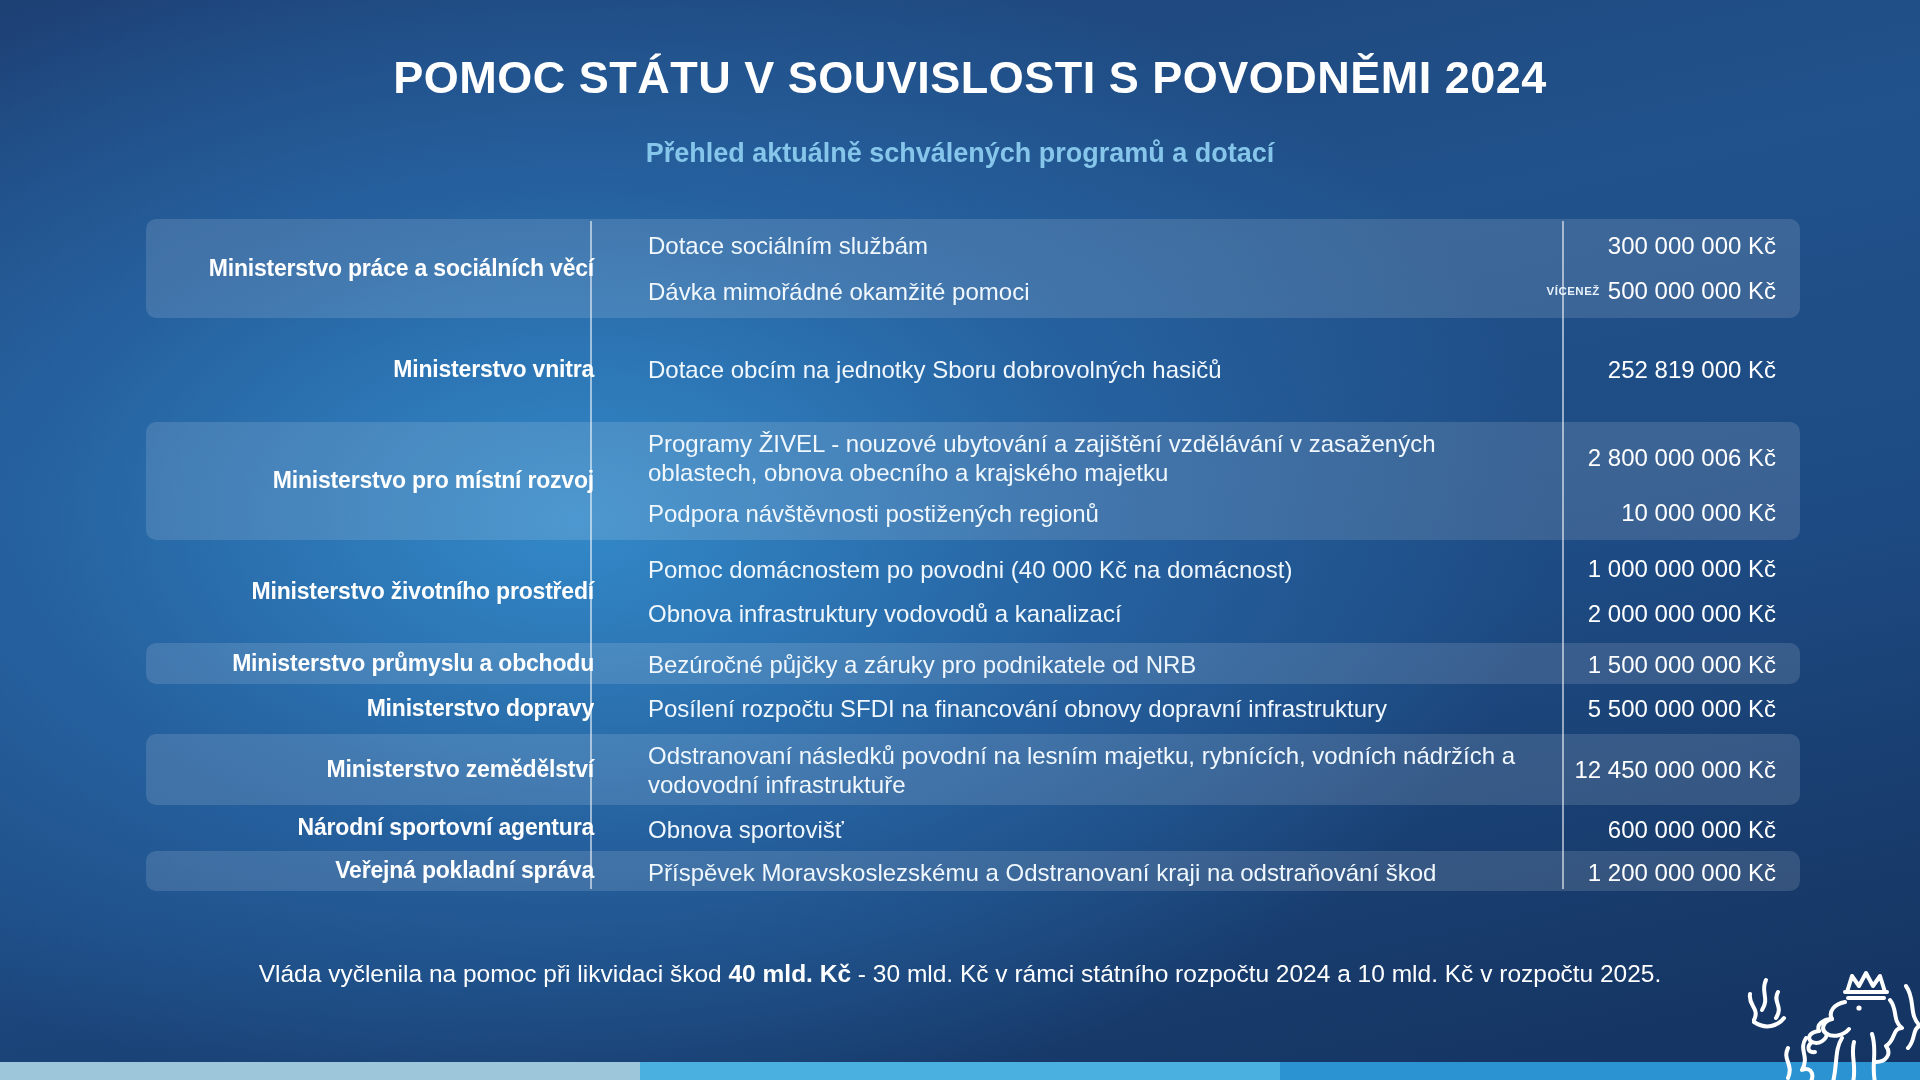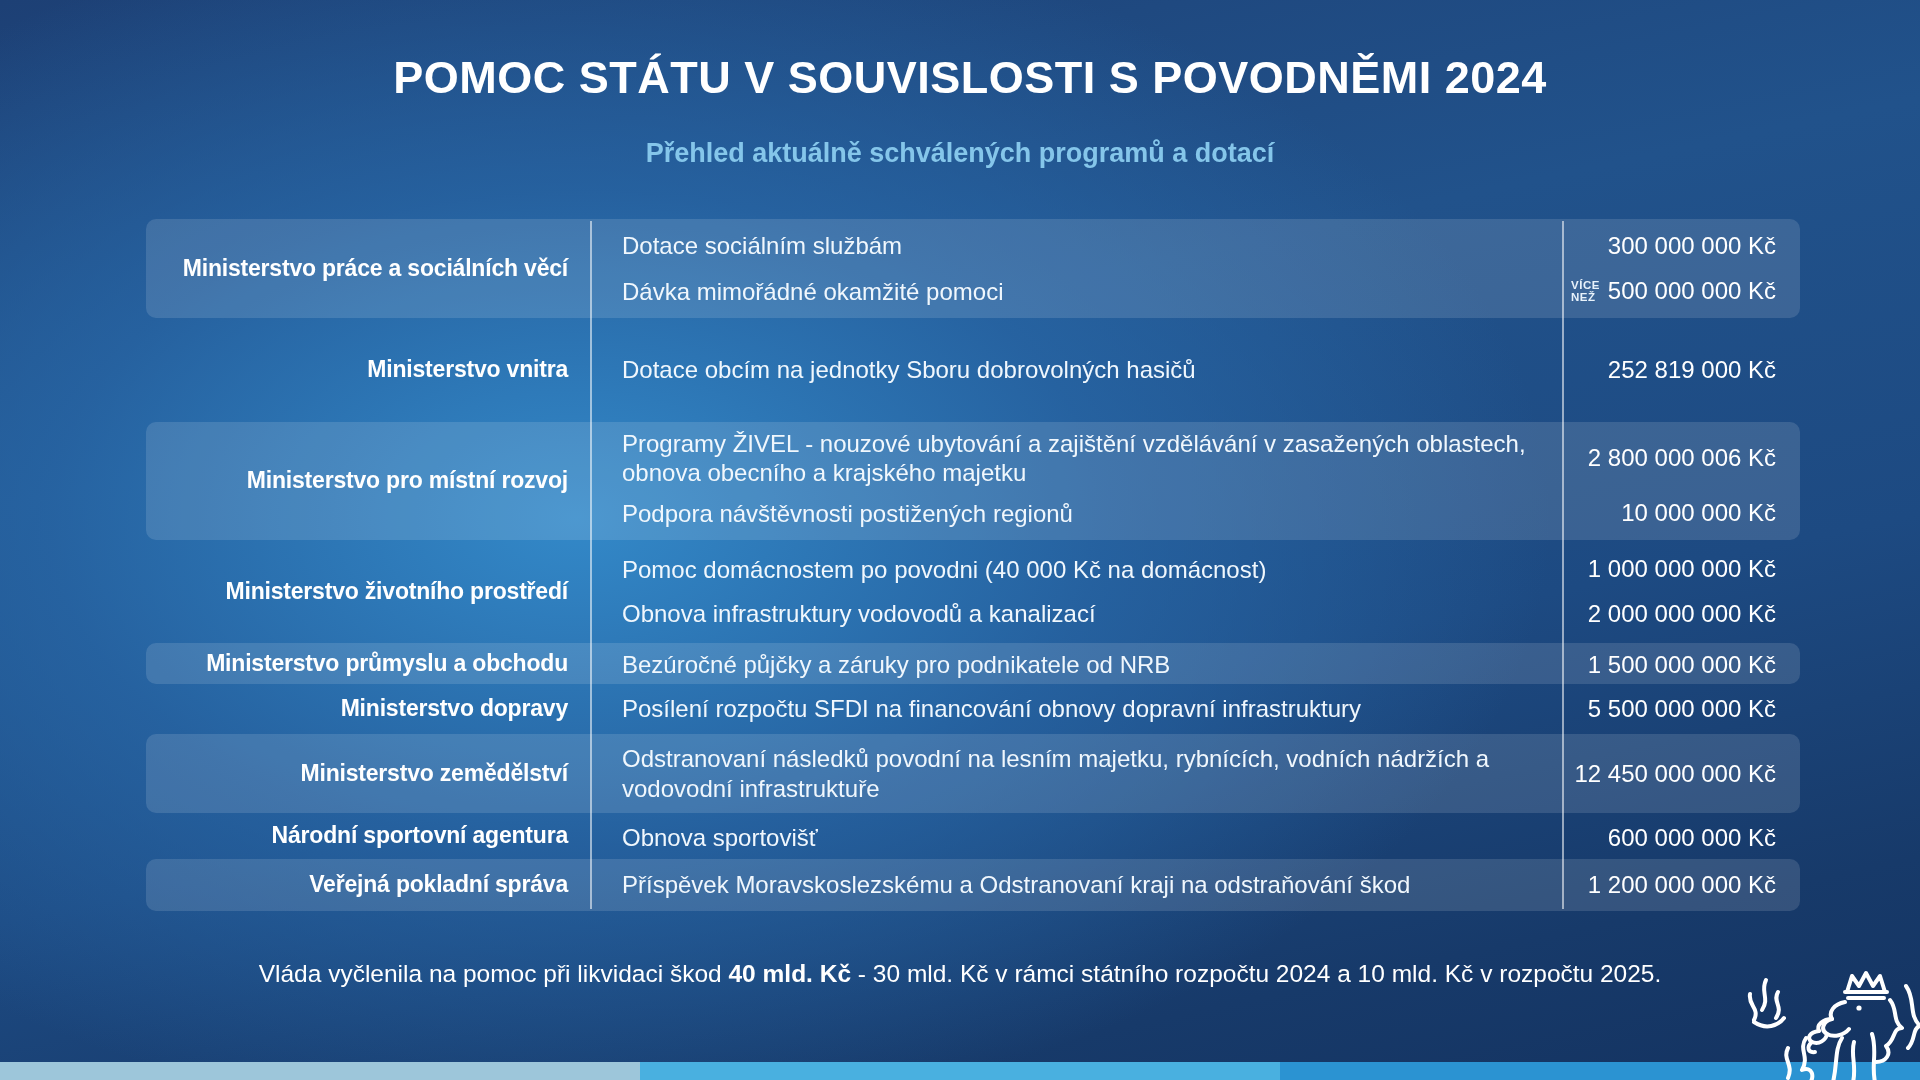--- a/index.html
+++ b/index.html
@@ -31,40 +31,40 @@
   }
   .row{
     display:flex; align-items:stretch; border-radius:10px;
   }
   .row.hl{ background:rgba(255,255,255,0.13); }
 
   .cell-ministry{
     width:444px; flex:0 0 444px;
     display:flex; align-items:center; justify-content:flex-end;
     text-align:right; padding:4px 22px 4px 14px;
-    font-size:23px; font-weight:700; letter-spacing:-0.2px; line-height:1.2;
+    font-size:23px; font-weight:700; letter-spacing:-0.2px; line-height:1.2;margin-left:26px;
   }
   .cell-programs{
     flex:1 1 auto;
     display:flex; flex-direction:column; justify-content:space-between;
     padding:4px 12px;
   }
   .prog{ display:flex; align-items:center; flex:1 1 auto; }
   .prog-name{
     flex:1 1 auto; padding:3px 24px 3px 20px;
     font-size:24px; font-weight:400; color:#f0f7fd; line-height:1.22;
   }
   .prog-amount{
     flex:0 0 226px; width:226px;
     display:flex; align-items:center; justify-content:flex-end; gap:8px;
     text-align:right; padding-right:12px;
     font-size:24px; color:#ffffff; white-space:nowrap;
   }
   .prefix{
-    display:flex; flex-direction:column; align-items:flex-start;
+    display:flex; align-items:flex-start;
     font-size:11.5px; font-weight:700; line-height:1.05; letter-spacing:0.5px;
     color:#e8f2fb;
     margin-left:12px;
   }
 
   .vline{
     position:absolute; top:2px; bottom:2px; width:2px;
     background:rgba(255,255,255,0.55); z-index:3; pointer-events:none;
   }
   .vline-1{ left:444px; }
@@ -185,21 +185,21 @@
     <div class="cell-programs">
       <div class="prog">
         <div class="prog-name">Posílení rozpočtu SFDI na financování obnovy dopravní infrastruktury</div>
         <div class="prog-amount">
             <span>5 500 000 000 Kč</span>
           </div>
       </div>
     </div>
   </div>
 
-  <div class="row hl" style="height:79px">
+  <div class="row hl" style="height:71px">
     <div class="cell-ministry">Ministerstvo zemědělství</div>
     <div class="cell-programs">
       <div class="prog">
         <div class="prog-name">Odstranovaní následků povodní na lesním majetku, rybnících, vodních nádržích a vodovodní infrastruktuře</div>
         <div class="prog-amount">
             <span>12 450 000 000 Kč</span>
           </div>
       </div>
     </div>
   </div>
@@ -209,21 +209,21 @@
     <div class="cell-programs">
       <div class="prog">
         <div class="prog-name">Obnova sportovišť</div>
         <div class="prog-amount">
             <span>600 000 000 Kč</span>
           </div>
       </div>
     </div>
   </div>
 
-  <div class="row hl" style="height:52px">
+  <div class="row hl" style="height:40px">
     <div class="cell-ministry">Veřejná pokladní správa</div>
     <div class="cell-programs">
       <div class="prog">
         <div class="prog-name">Příspěvek Moravskoslezskému a Odstranovaní kraji na odstraňování škod</div>
         <div class="prog-amount">
             <span>1 200 000 000 Kč</span>
           </div>
       </div>
     </div>
   </div>

